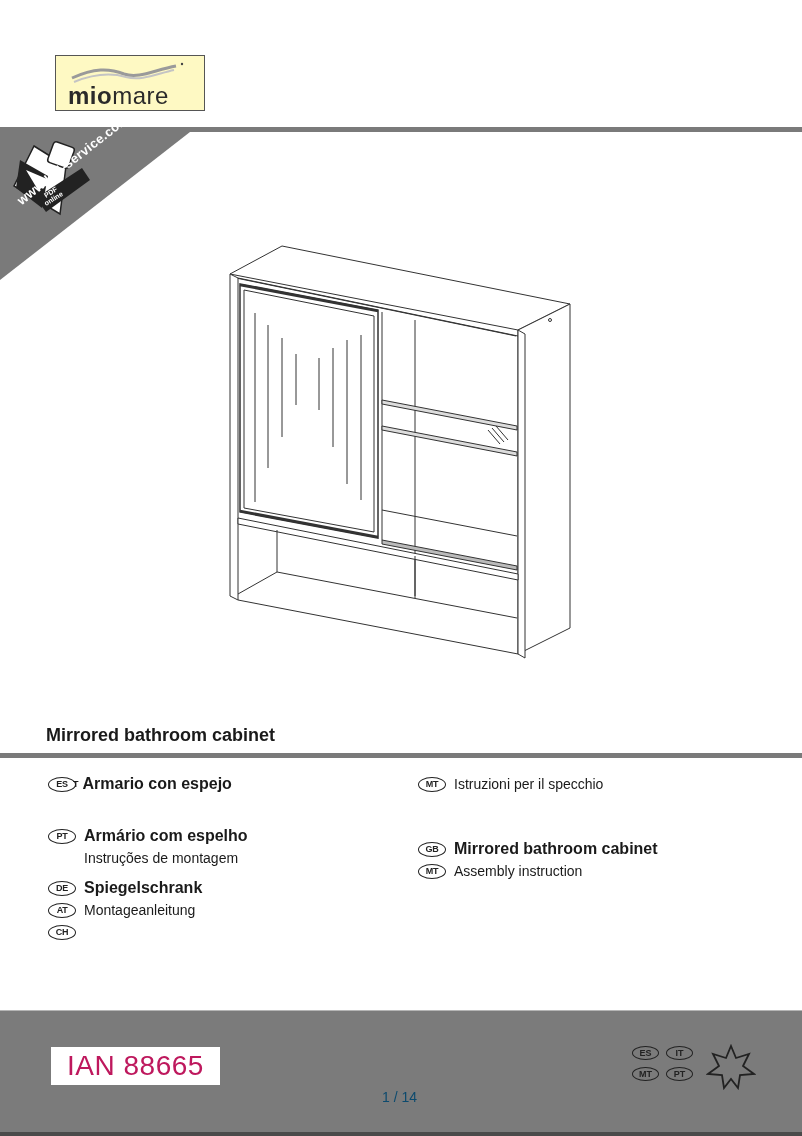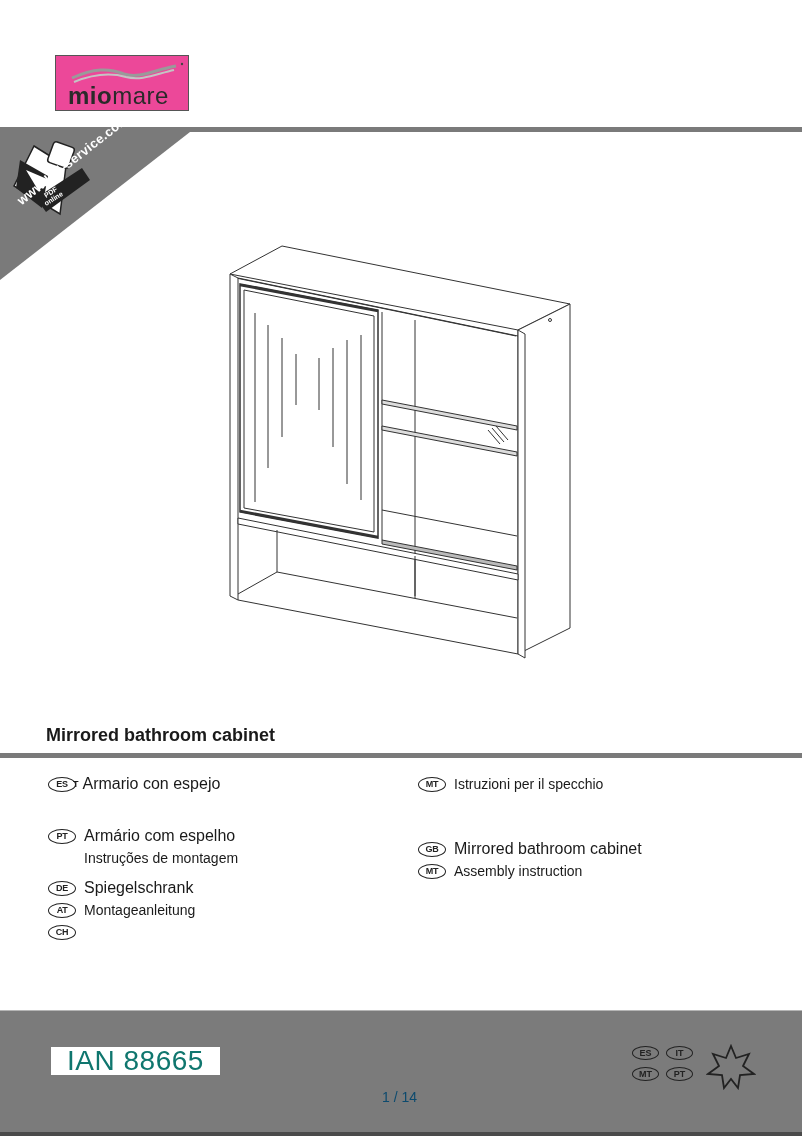--- a/index.html
+++ b/index.html
@@ -1,21 +1,21 @@
 <!DOCTYPE html>
 <html><head>
   <meta charset="utf-8">
   <style>
     * { margin: 0; padding: 0; box-sizing: border-box; }
     html, body { width: 802px; height: 1136px; background: #ffffff; overflow: hidden; }
     body { position: relative; font-family: "Liberation Sans", sans-serif; color: #1a1a1a; }
 
     .logo-box {
-      position: absolute; left: 55px; top: 55px; width: 134px; height: 56px;
-      border: 1.5px solid #555; background: #ec4899; text-align: right;
+      position: absolute; left: 55px; top: 55px; width: 150px; height: 56px;
+      border: 1.5px solid #555; background: #fef9c3; text-align: right;
     }
     .logo-wave { position: absolute; left: 8px; top: 4px; width: 120px; height: 26px; }
     .logo-text {
       position: absolute; left: 12px; top: 26px; font-size: 24px; letter-spacing: 0.5px; color: #2a2a2a;
     }
     .logo-text b { font-weight: bold; }
     .logo-text span.light { font-weight: normal; }
 
     .top-rule { position: absolute; left: 0; top: 127px; width: 802px; height: 5px; background: #7a7a7a; }
 
@@ -38,32 +38,32 @@
     .badge {
       display: inline-flex; align-items: center; justify-content: center;
       width: 28px; height: 15px; border: 1.5px solid #222; border-radius: 50%;
       font-size: 9px; font-weight: bold; color: #222; margin-right: 8px; flex: 0 0 auto;
       letter-spacing: -0.3px;
     }
     .badge.empty { width: 28px; }
     .badge-es { width: 28px; margin-right: 0; }
     .badge-t { font-size: 9px; font-weight: bold; margin-right: 4px; margin-left: -3px; }
     .badge-spacer { width: 36px; flex: 0 0 auto; }
-    .lang-title { font-size: 16px; font-weight: normal; color: #1a1a1a; }
+    .lang-title { font-size: 16px; font-weight: bold; color: #1a1a1a; }
     .lang-sub { font-size: 14px; color: #1a1a1a; }
 
     .footer {
       position: absolute; left: 0; top: 1010px; width: 802px; height: 122px; background: #7b7b7b;
       border-top: 1px solid #b5b5b5;
     }
     .footer-bottom-line { position: absolute; left: 0; top: 1132px; width: 802px; height: 4px; background: #4a4a4a; }
     .ian-box {
-      position: absolute; left: 51px; top: 1047px; width: 169px; height: 28px; background: #ffffff;
+      position: absolute; left: 51px; top: 1047px; width: 169px; height: 38px; background: #ffffff;
       display: flex; align-items: center; justify-content: center;
-      font-size: 28px; color: #0f766e; letter-spacing: 0.5px;
+      font-size: 28px; color: #be185d; letter-spacing: 0.5px;
     }
     .page-num { position: absolute; left: 382px; top: 1089px; font-size: 14px; color: #0c4a6e; }
 
     .footer-badges { position: absolute; left: 632px; top: 1046px; width: 62px; height: 40px; }
     .fbadge {
       position: absolute; width: 27px; height: 14px; border: 1.5px solid #222; border-radius: 50%;
       display: flex; align-items: center; justify-content: center;
       font-size: 9px; font-weight: bold; color: #222;
     }
     .star { position: absolute; left: 706px; top: 1044px; width: 50px; height: 46px; }

